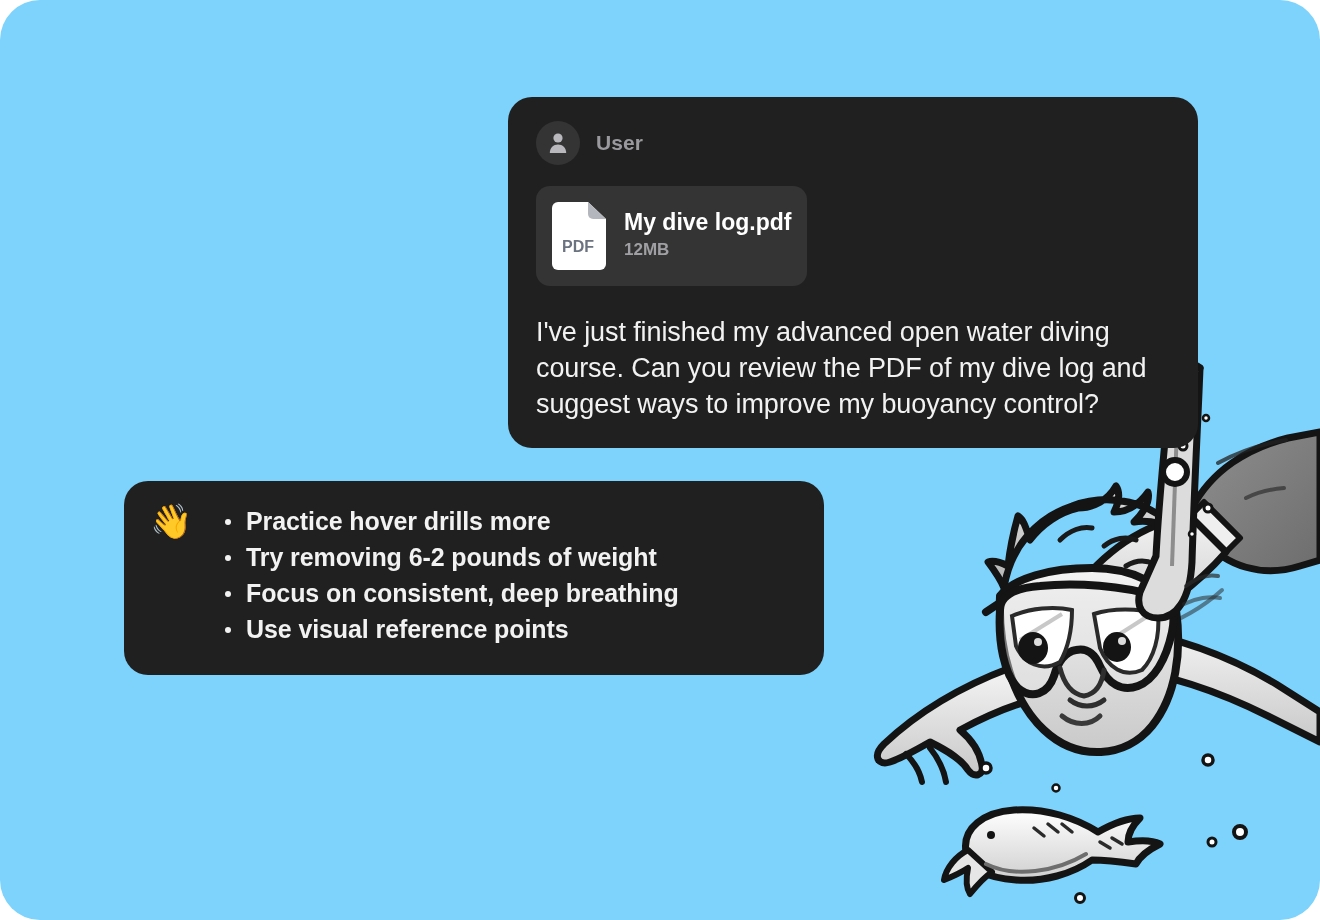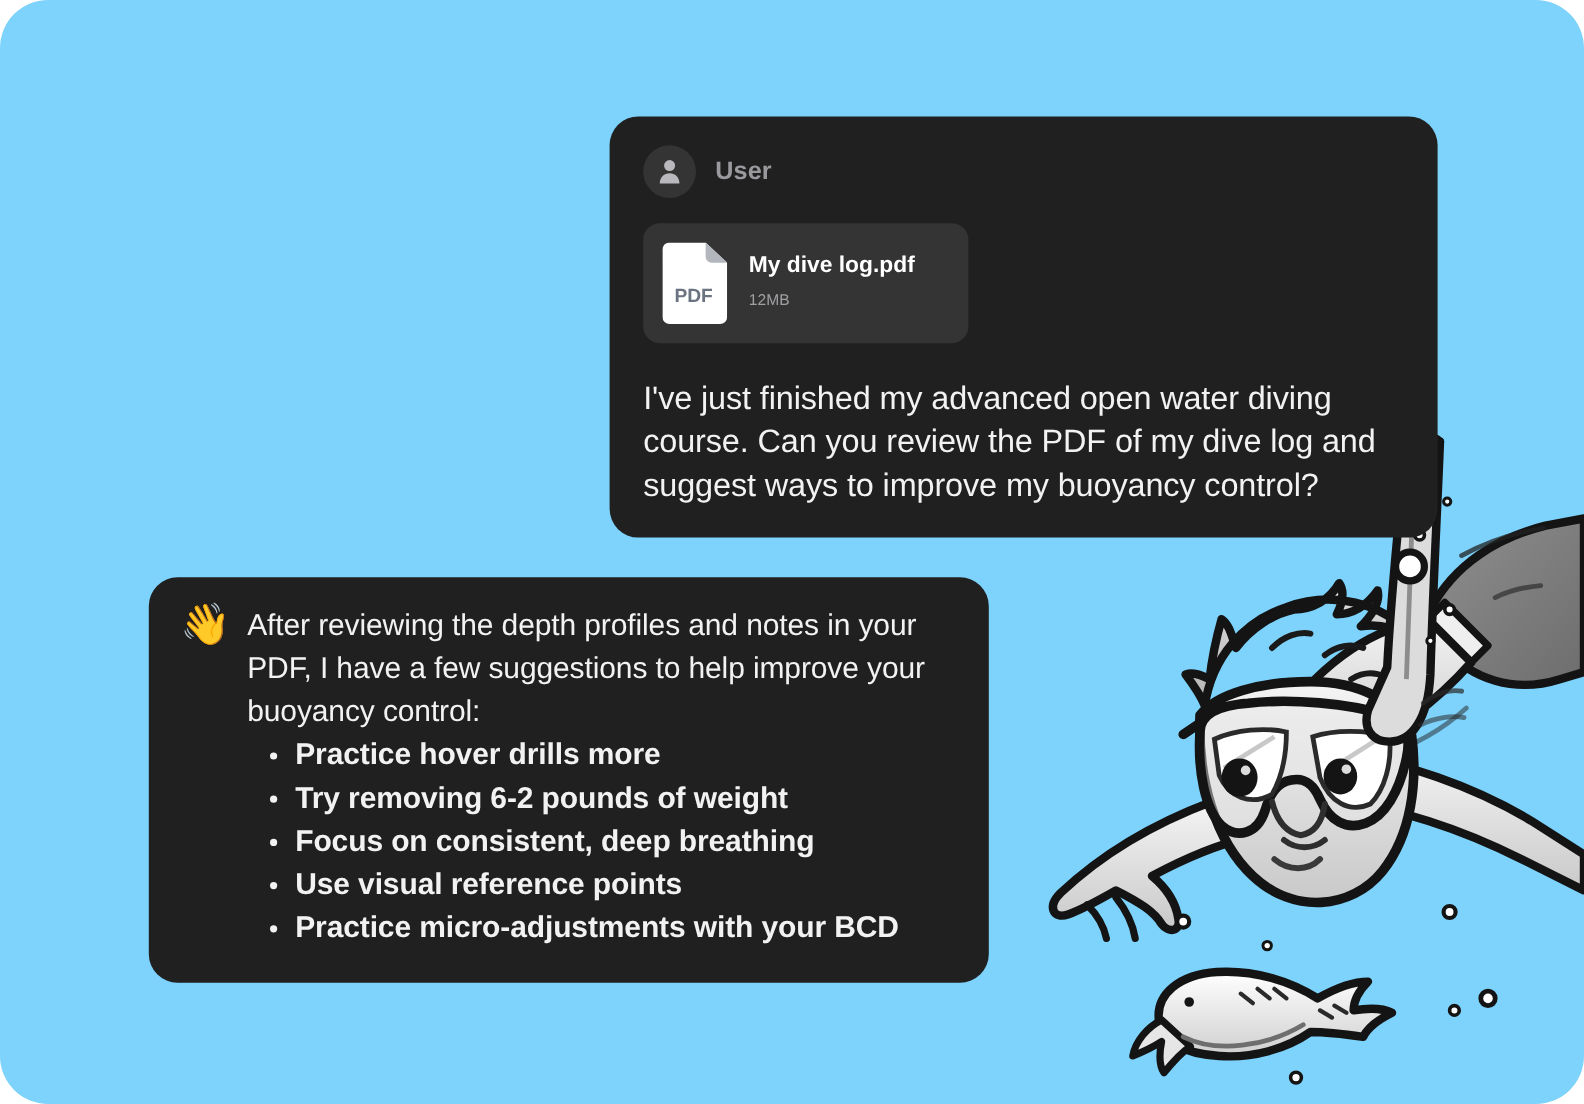--- a/index.html
+++ b/index.html
@@ -85,30 +85,31 @@
     width: 54px;
     height: 68px;
     flex: 0 0 auto;
     position: relative;
   }
   .pdf-icon svg { display:block; }
 
   .attachment-meta { min-width: 0; }
   .file-name {
     color: #ffffff;
-    font-size: 19px;
+    font-size: 23px;
     font-weight: bold;
     line-height: 24px;
     white-space: nowrap;
   }
   .file-size {
     color: #a0a0a4;
-    font-size: 13px;
+    font-size: 17px;
     line-height: 24px;
     margin-top: 4px;
+    font-weight: bold;
   }
 
   .user-text {
     margin-top: 28px;
     color: #f2f2f2;
     font-size: 27px;
     line-height: 36px;
     letter-spacing: -0.1px;
   }
 
@@ -318,25 +319,23 @@
       </div>
     </div>
 
     <div class="user-text">I've just finished my advanced open water diving course. Can you review the PDF of my dive log and suggest ways to improve my buoyancy control?</div>
   </div>
 
   <div class="bubble bubble-assistant">
     <div class="assistant-body">
       <div class="wave-emoji">👋</div>
       <div class="assistant-text">
-        <p class="assistant-intro">After reviewing the depth profiles and notes in your PDF, I have a few suggestions to help improve your buoyancy control:</p>
         <ul class="tips">
           <li>Practice hover drills more</li>
           <li>Try removing 6-2 pounds of weight</li>
           <li>Focus on consistent, deep breathing</li>
           <li>Use visual reference points</li>
-          <li>Practice micro-adjustments with your BCD</li>
         </ul>
       </div>
     </div>
   </div>
 
 </div>
 
 </body></html>

